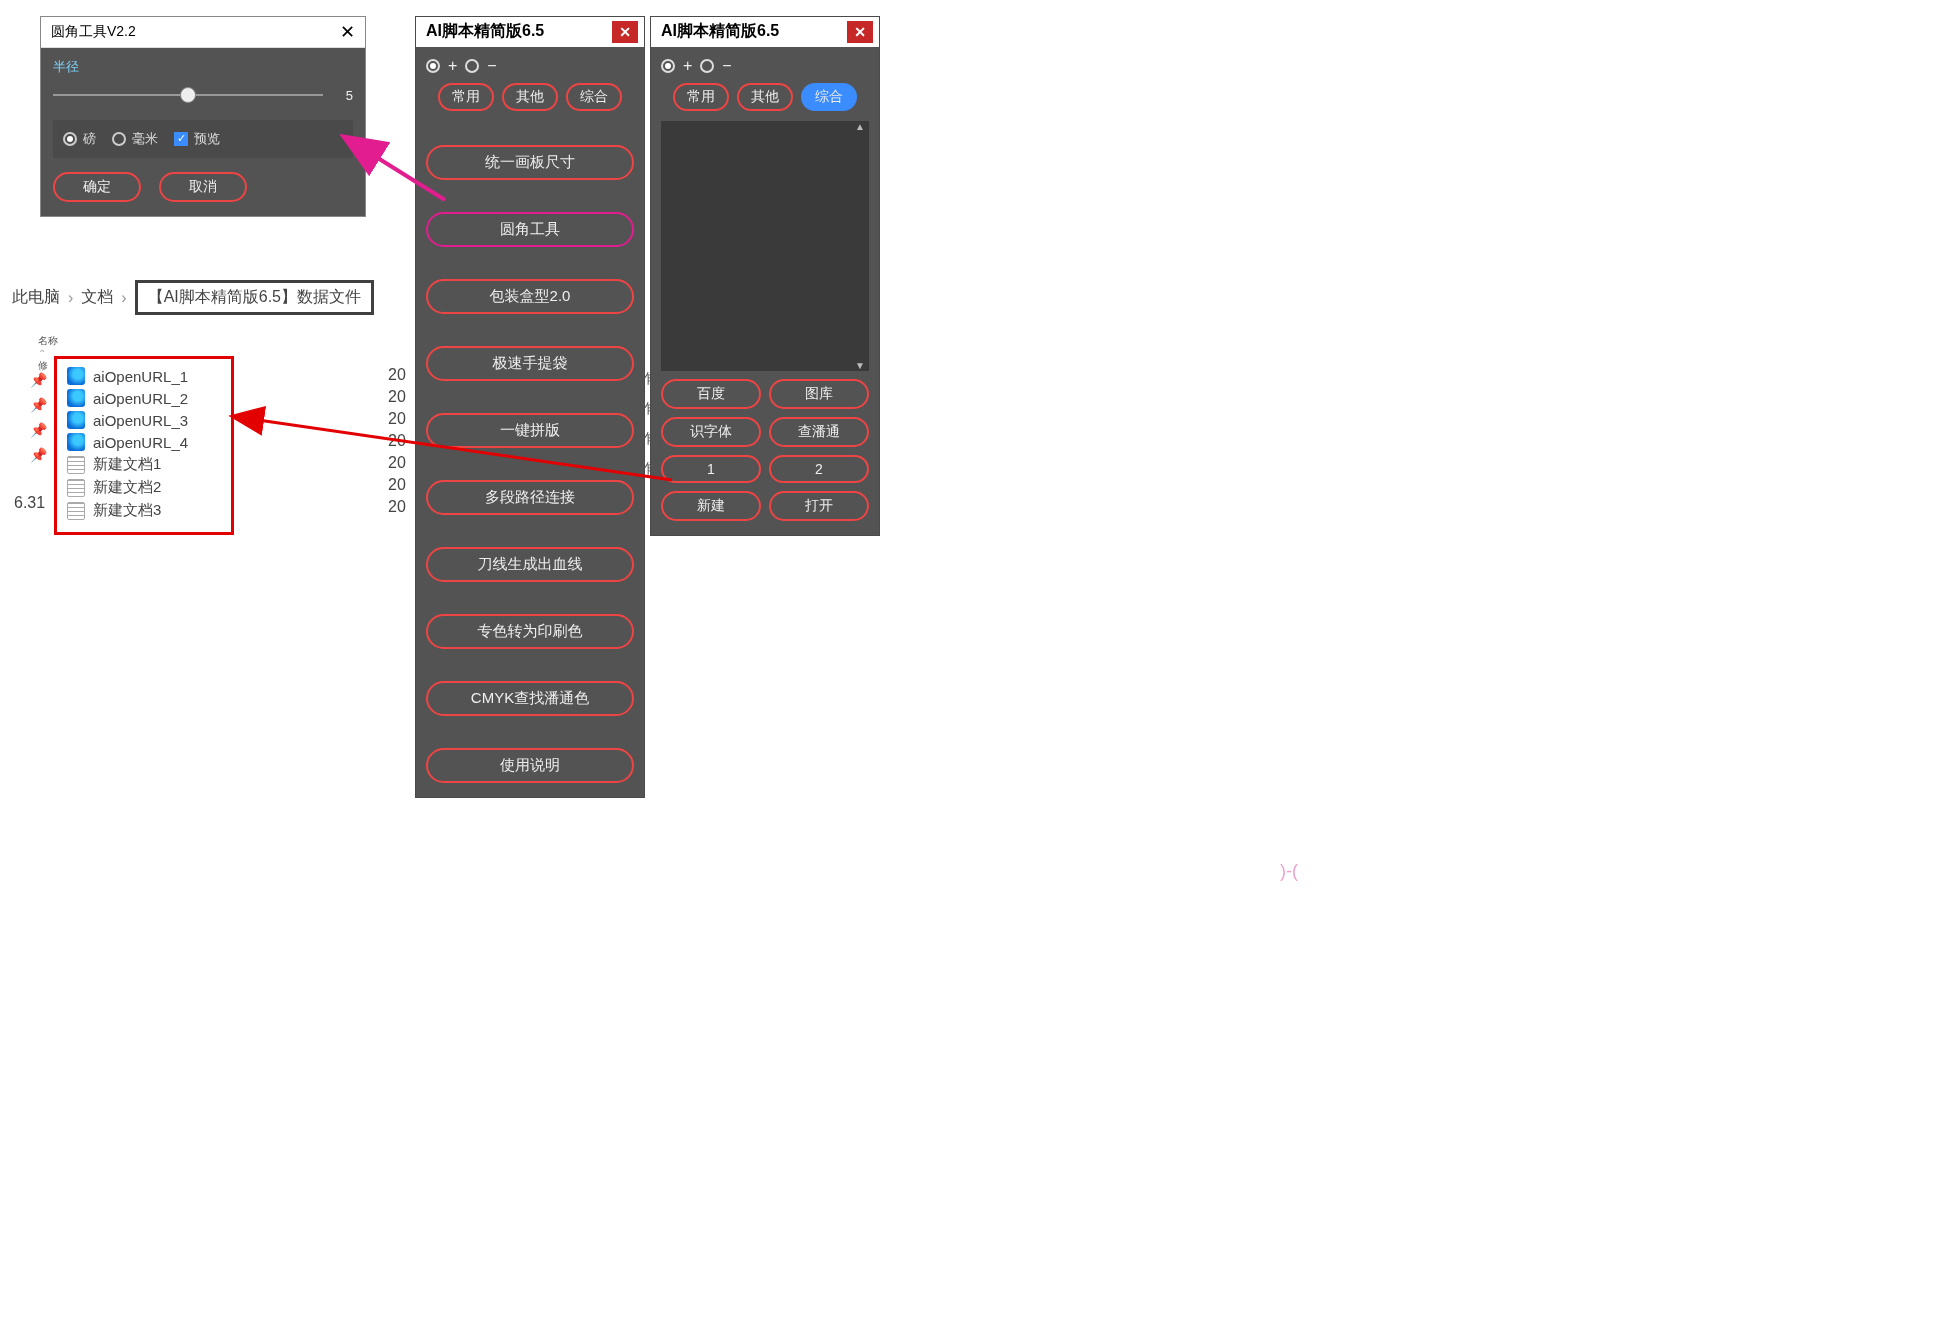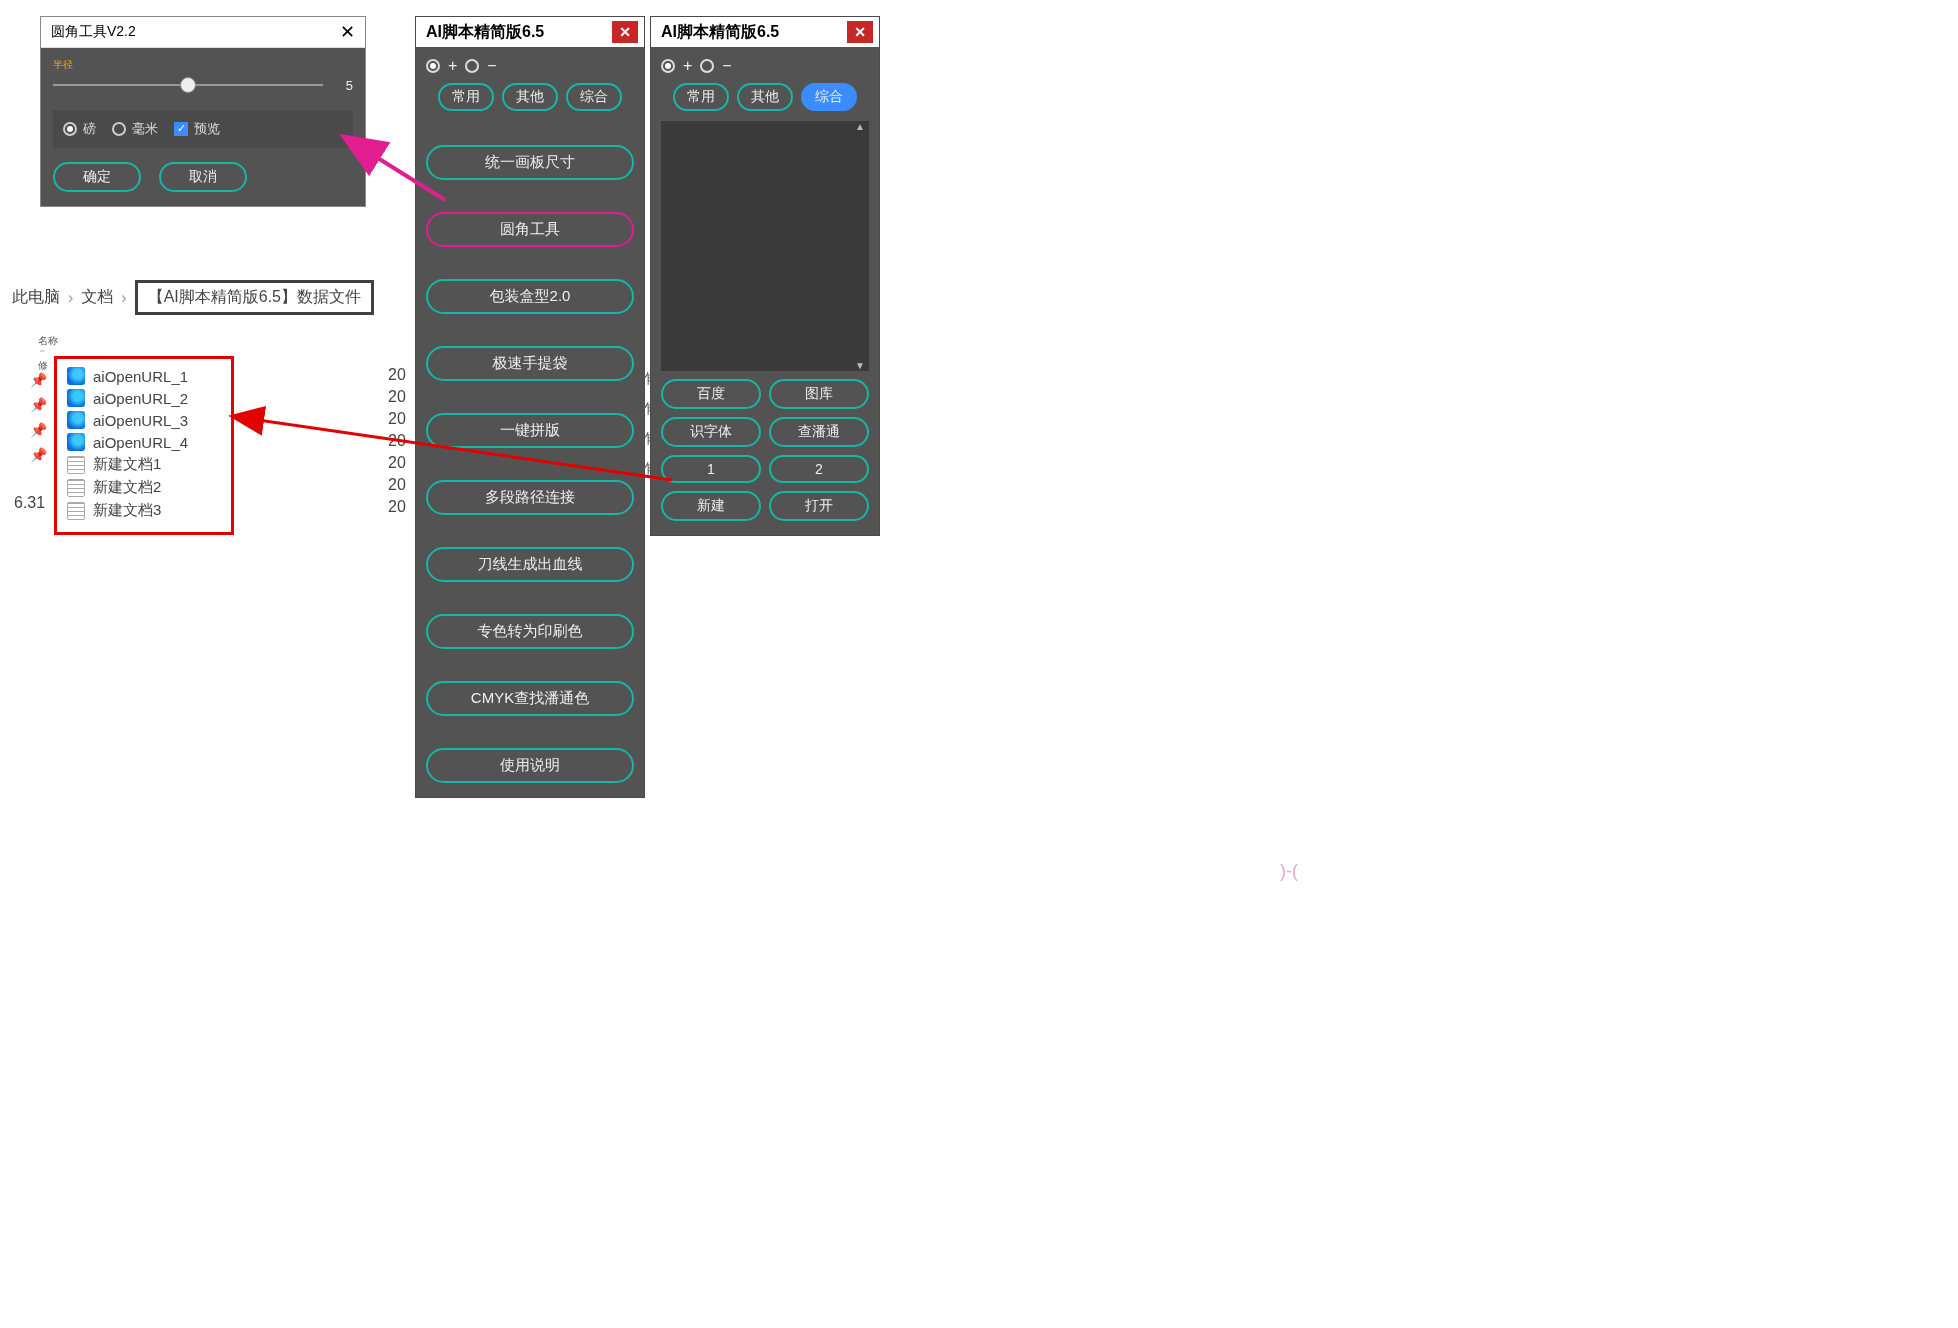--- a/index.html
+++ b/index.html
@@ -25,21 +25,21 @@
     font-size: 14px;
     border-bottom: 1px solid #ddd;
   }
   .dlg-close { font-size: 18px; line-height: 1; cursor: pointer; }
   .dlg-body {
     background: #535353;
     padding: 10px 12px 14px;
     color: #ddd;
     font-size: 13px;
   }
-  .dlg-label { font-size: 10px; color: #eab308; margin-bottom: 2px; }
+  .dlg-label { font-size: 13px; color: #7dd3fc; margin-bottom: 8px; }
   .slider-row { display: flex; align-items: center; gap: 10px; margin-bottom: 14px; }
   .slider-track {
     flex: 1; height: 2px; background: #999; position: relative; margin: 10px 0;
   }
   .slider-thumb {
     position: absolute; top: 50%; left: 50%;
     transform: translate(-50%,-50%);
     width: 16px; height: 16px; border-radius: 50%;
     background: #eee; border: 1px solid #888;
   }
@@ -49,21 +49,21 @@
     align-items: center; margin-bottom: 14px;
   }
   .radio, .check { display: inline-flex; align-items: center; gap: 6px; cursor: pointer; }
   .radio-ind  { width: 14px; height: 14px; border-radius: 50%; border: 2px solid #ccc; position: relative; }
   .radio-ind.on::after { content:""; position:absolute; inset:2px; border-radius:50%; background:#fff; }
   .check-ind  { width: 14px; height: 14px; border: 2px solid #ccc; position: relative; }
   .check-ind.on { background:#3a8cff; border-color:#3a8cff; }
   .check-ind.on::after { content:"✓"; position:absolute; color:#fff; font-size:11px; left:1px; top:-2px; }
   .btn-row { display: flex; gap: 18px; }
   .pill-btn {
-    border: 2px solid #14b8a6; color:#eee; background:transparent;
+    border: 2px solid #ef4444; color:#eee; background:transparent;
     padding: 4px 28px; border-radius: 20px; font-size: 14px; cursor: pointer;
   }
   .pill-btn.big { padding: 6px 18px; font-size: 15px; display:block; width:100%;margin-top:24px; }
   .pill-btn.cat { padding: 3px 12px; font-size: 14px; }
   .pill-btn.active { background:#3a8cff; border-color:#3a8cff; }
   .highlight-box { border: 2px solid #e11d8f; border-radius: 18px; padding: 4px 18px; }
 
   
   .crumb {
     position: absolute; left: 12px; top: 280px;
@@ -104,21 +104,21 @@
   .ver-label { position:absolute; left:14px; top:494px; font-size:16px; color:#444; }
 
   
   .panel {
     position: absolute; top: 16px; width: 230px;
     border: 1px solid #4a4a4a;
   }
   .panel.a { left: 415px; }
   .panel.b { left: 650px; }
   .panel-title {
-    display:flex; justify-content:space-between; align-items:center;
+    display:flex; justify-content:space-between; 
     background:#fff; padding:4px 6px 4px 10px; font-size:16px; font-weight:bold;
   }
   .close-red {
     background:#c62828; color:#fff; width:26px; height:22px;
     display:flex; align-items:center; justify-content:center; font-size:14px;
     cursor:pointer;
   }
   .panel-body { background:#535353; padding:10px 10px 14px; }
   .mode-row { display:flex; align-items:center; gap:8px; color:#eee; font-size:16px; margin-bottom:8px; }
   .mode-radio { width:14px; height:14px; border:2px solid #ddd; border-radius:50%; position:relative; }

